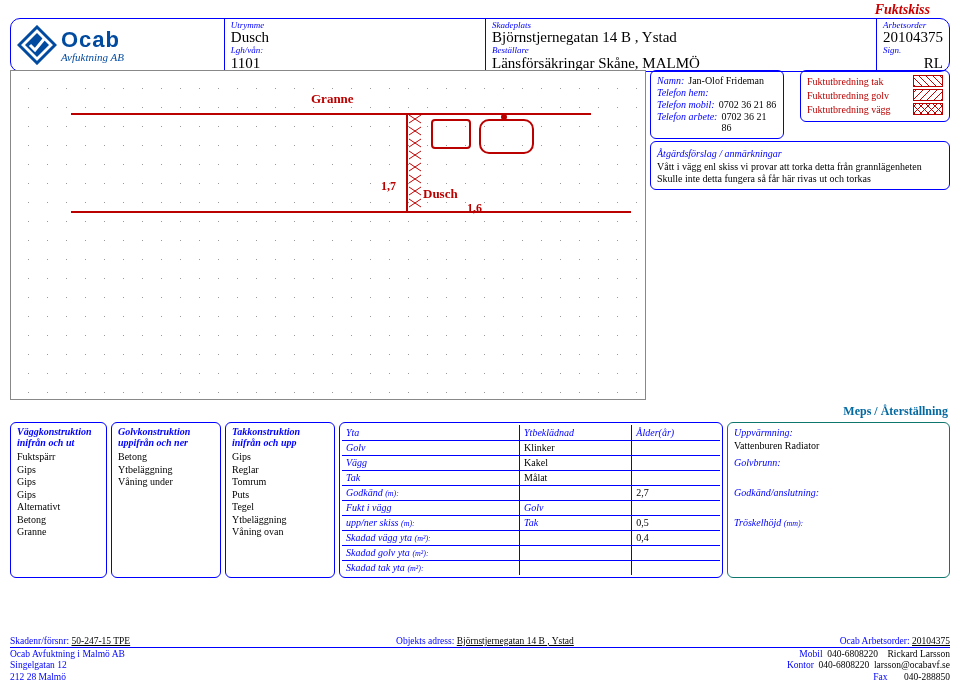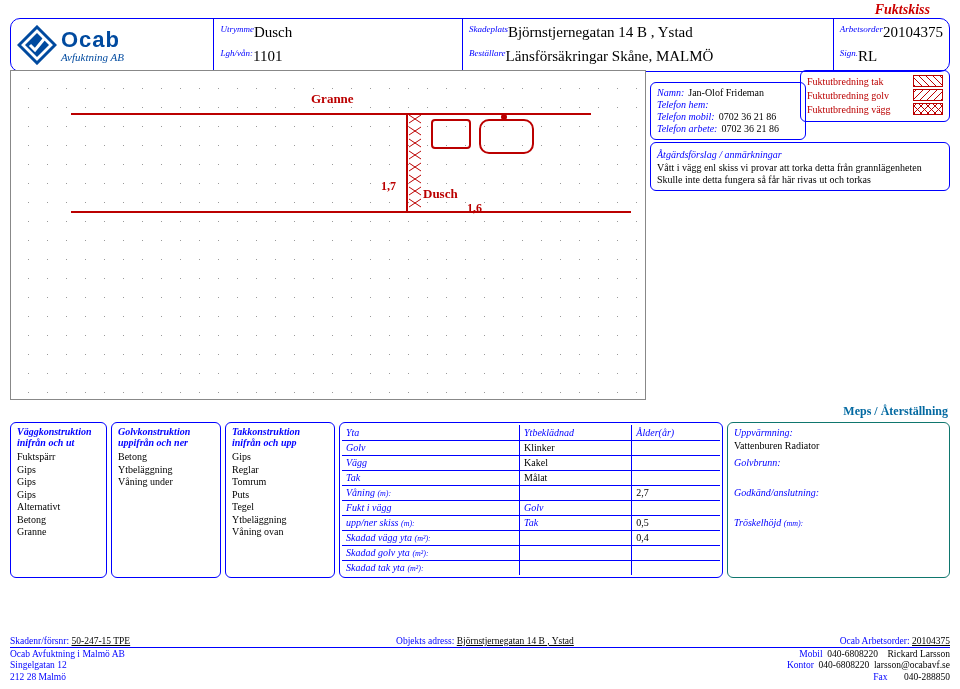--- a/index.html
+++ b/index.html
@@ -12,21 +12,21 @@
   .logo-diamond svg { width: 40px; height: 40px; }
   .logo-txt { display: flex; flex-direction: column; }
   .logo-name { color: #004a9f; font-weight: bold; font-size: 22px; font-family: Arial, sans-serif; letter-spacing: 1px; }
   .logo-sub { color: #004a9f; font-style: italic; font-size: 11px; margin-top: -2px; }
   .hcol { border-left: 1px solid #00f; padding: 2px 6px; display: flex; flex-direction: column; justify-content: space-around; }
   .hcol .lbl { color: #00f; font-style: italic; font-size: 9px; }
   .hcol .val { color: #000; font-size: 15px; }
   .hcol.c1 { width: 245px; }
   .hcol.c2 { width: 380px; }
   .hcol.c3 { flex: 1; }
-  .hcell { display: flex; flex-direction: row; line-height: 1.05; }
+  .hcell { display: flex; flex-direction: column; line-height: 1.05; }
 
   .mid { position: absolute; top: 70px; left: 10px; right: 10px; height: 330px; display: flex; gap: 4px; }
   .sketch { flex: 1; border: 1px solid #888; position: relative; background:
     repeating-linear-gradient(0deg, transparent 0 18px, rgba(0,0,0,0) 18px),
     #fff; }
   .dotgrid { position: absolute; inset: 0; background-image: radial-gradient(#999 0.6px, transparent 0.6px); background-size: 19px 19px; background-position: 8px 8px; }
   .sk-label { position: absolute; color: #b00; font-weight: bold; font-size: 13px; }
   .sk-line { position: absolute; background: #b00; }
   .sk-rect { position: absolute; border: 2px solid #b00; border-radius: 4px; }
   .sk-num { position: absolute; color: #b00; font-weight: bold; font-size: 12px; }
@@ -168,21 +168,21 @@
           </div>
       <div class="legend-row">
             <span>Fuktutbredning golv</span>
             <span class="swatch diag2"></span>
           </div>
       <div class="legend-row">
             <span>Fuktutbredning vägg</span>
             <span class="swatch cross"></span>
           </div>
     </div>
-    <div class="info-box" style="margin-top:12px; width:156px;">
+    <div class="info-box" style="margin-top:0; width:134px;">
       <div class="row">
             <span class="k">Namn:</span>
             <span class="v">Jan-Olof Frideman</span>
           </div>
       <div class="row">
             <span class="k">Telefon hem:</span>
           </div>
       <div class="row">
             <span class="k">Telefon mobil:</span>
             <span class="v">0702 36 21 86</span>
@@ -247,21 +247,21 @@
               <td>Vägg</td>
               <td class="v">Kakel</td>
               <td class="last"></td>
             </tr>
       <tr>
               <td>Tak</td>
               <td class="v">Målat</td>
               <td class="last"></td>
             </tr>
       <tr>
-              <td><span>Våning</span> <span class="unit">(m):</span></td>
+              <td><span>Godkänd</span> <span class="unit">(m):</span></td>
               <td></td>
               <td class="v last">2,7</td>
             </tr>
       <tr>
               <td>Fukt i vägg</td>
               <td style="color:#00f;font-style:italic">Golv</td>
               <td class="last"></td>
             </tr>
       <tr>
               <td><span>upp/ner skiss</span> <span class="unit">(m):</span></td>

